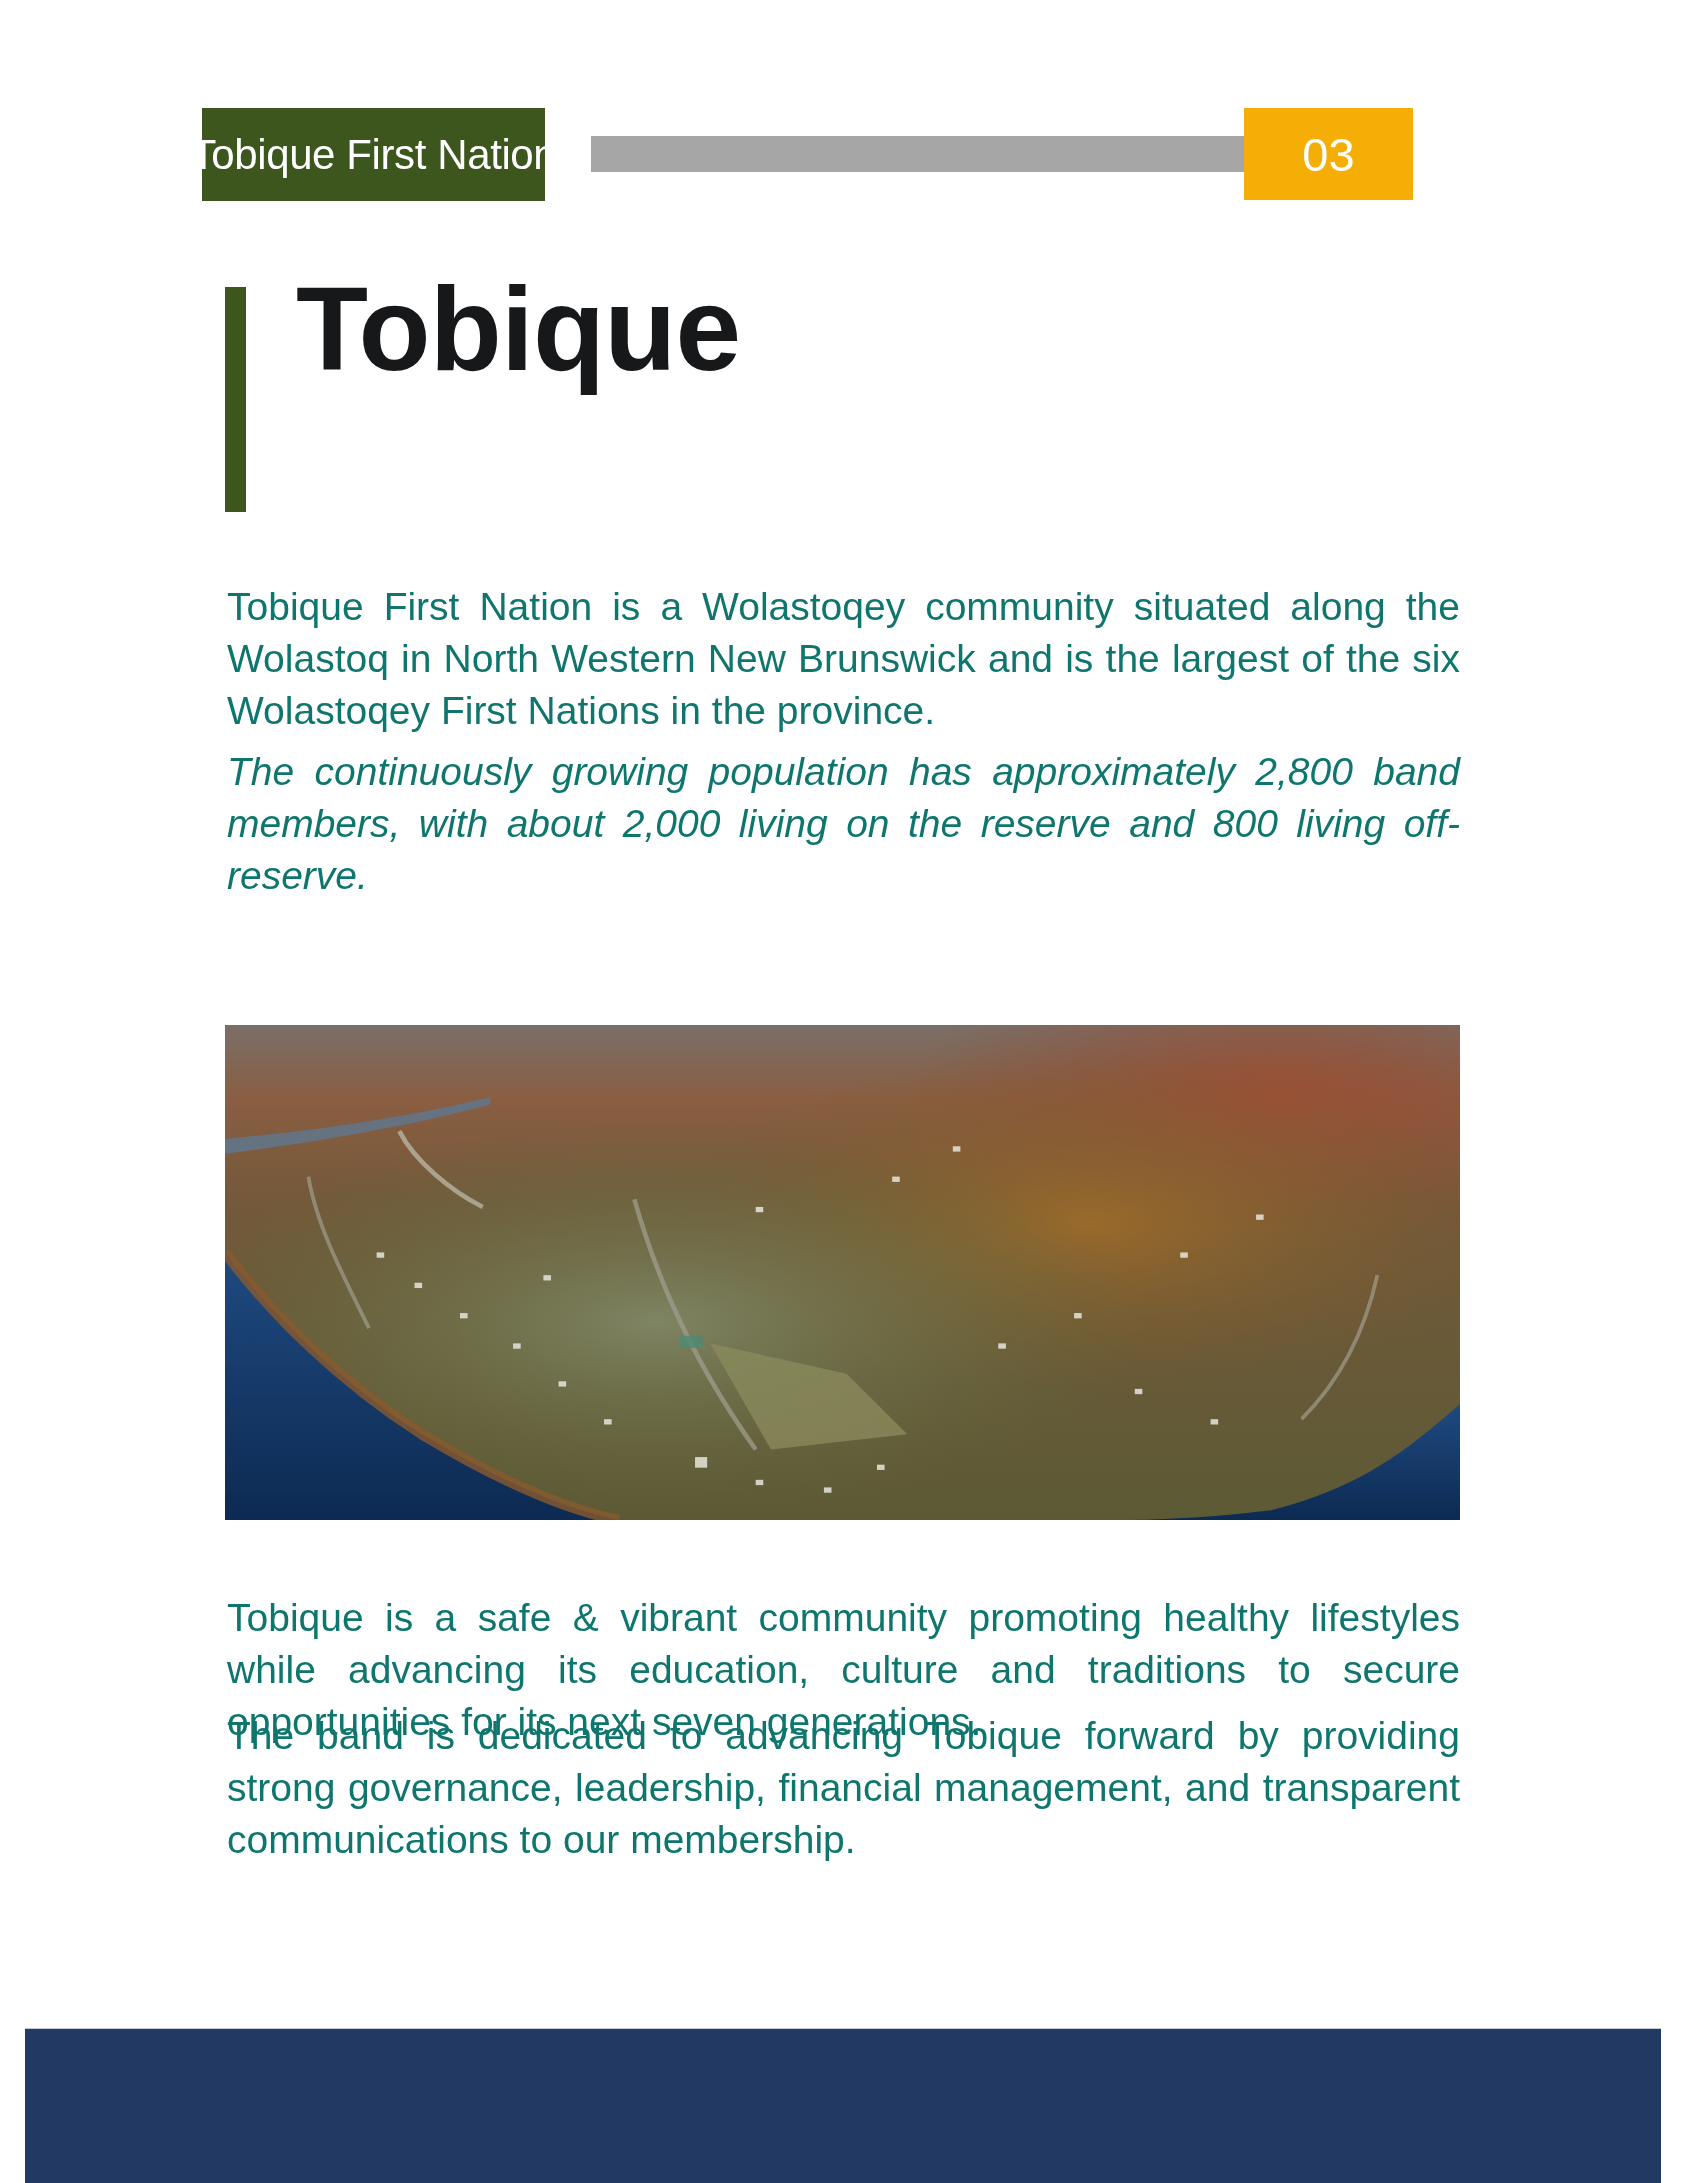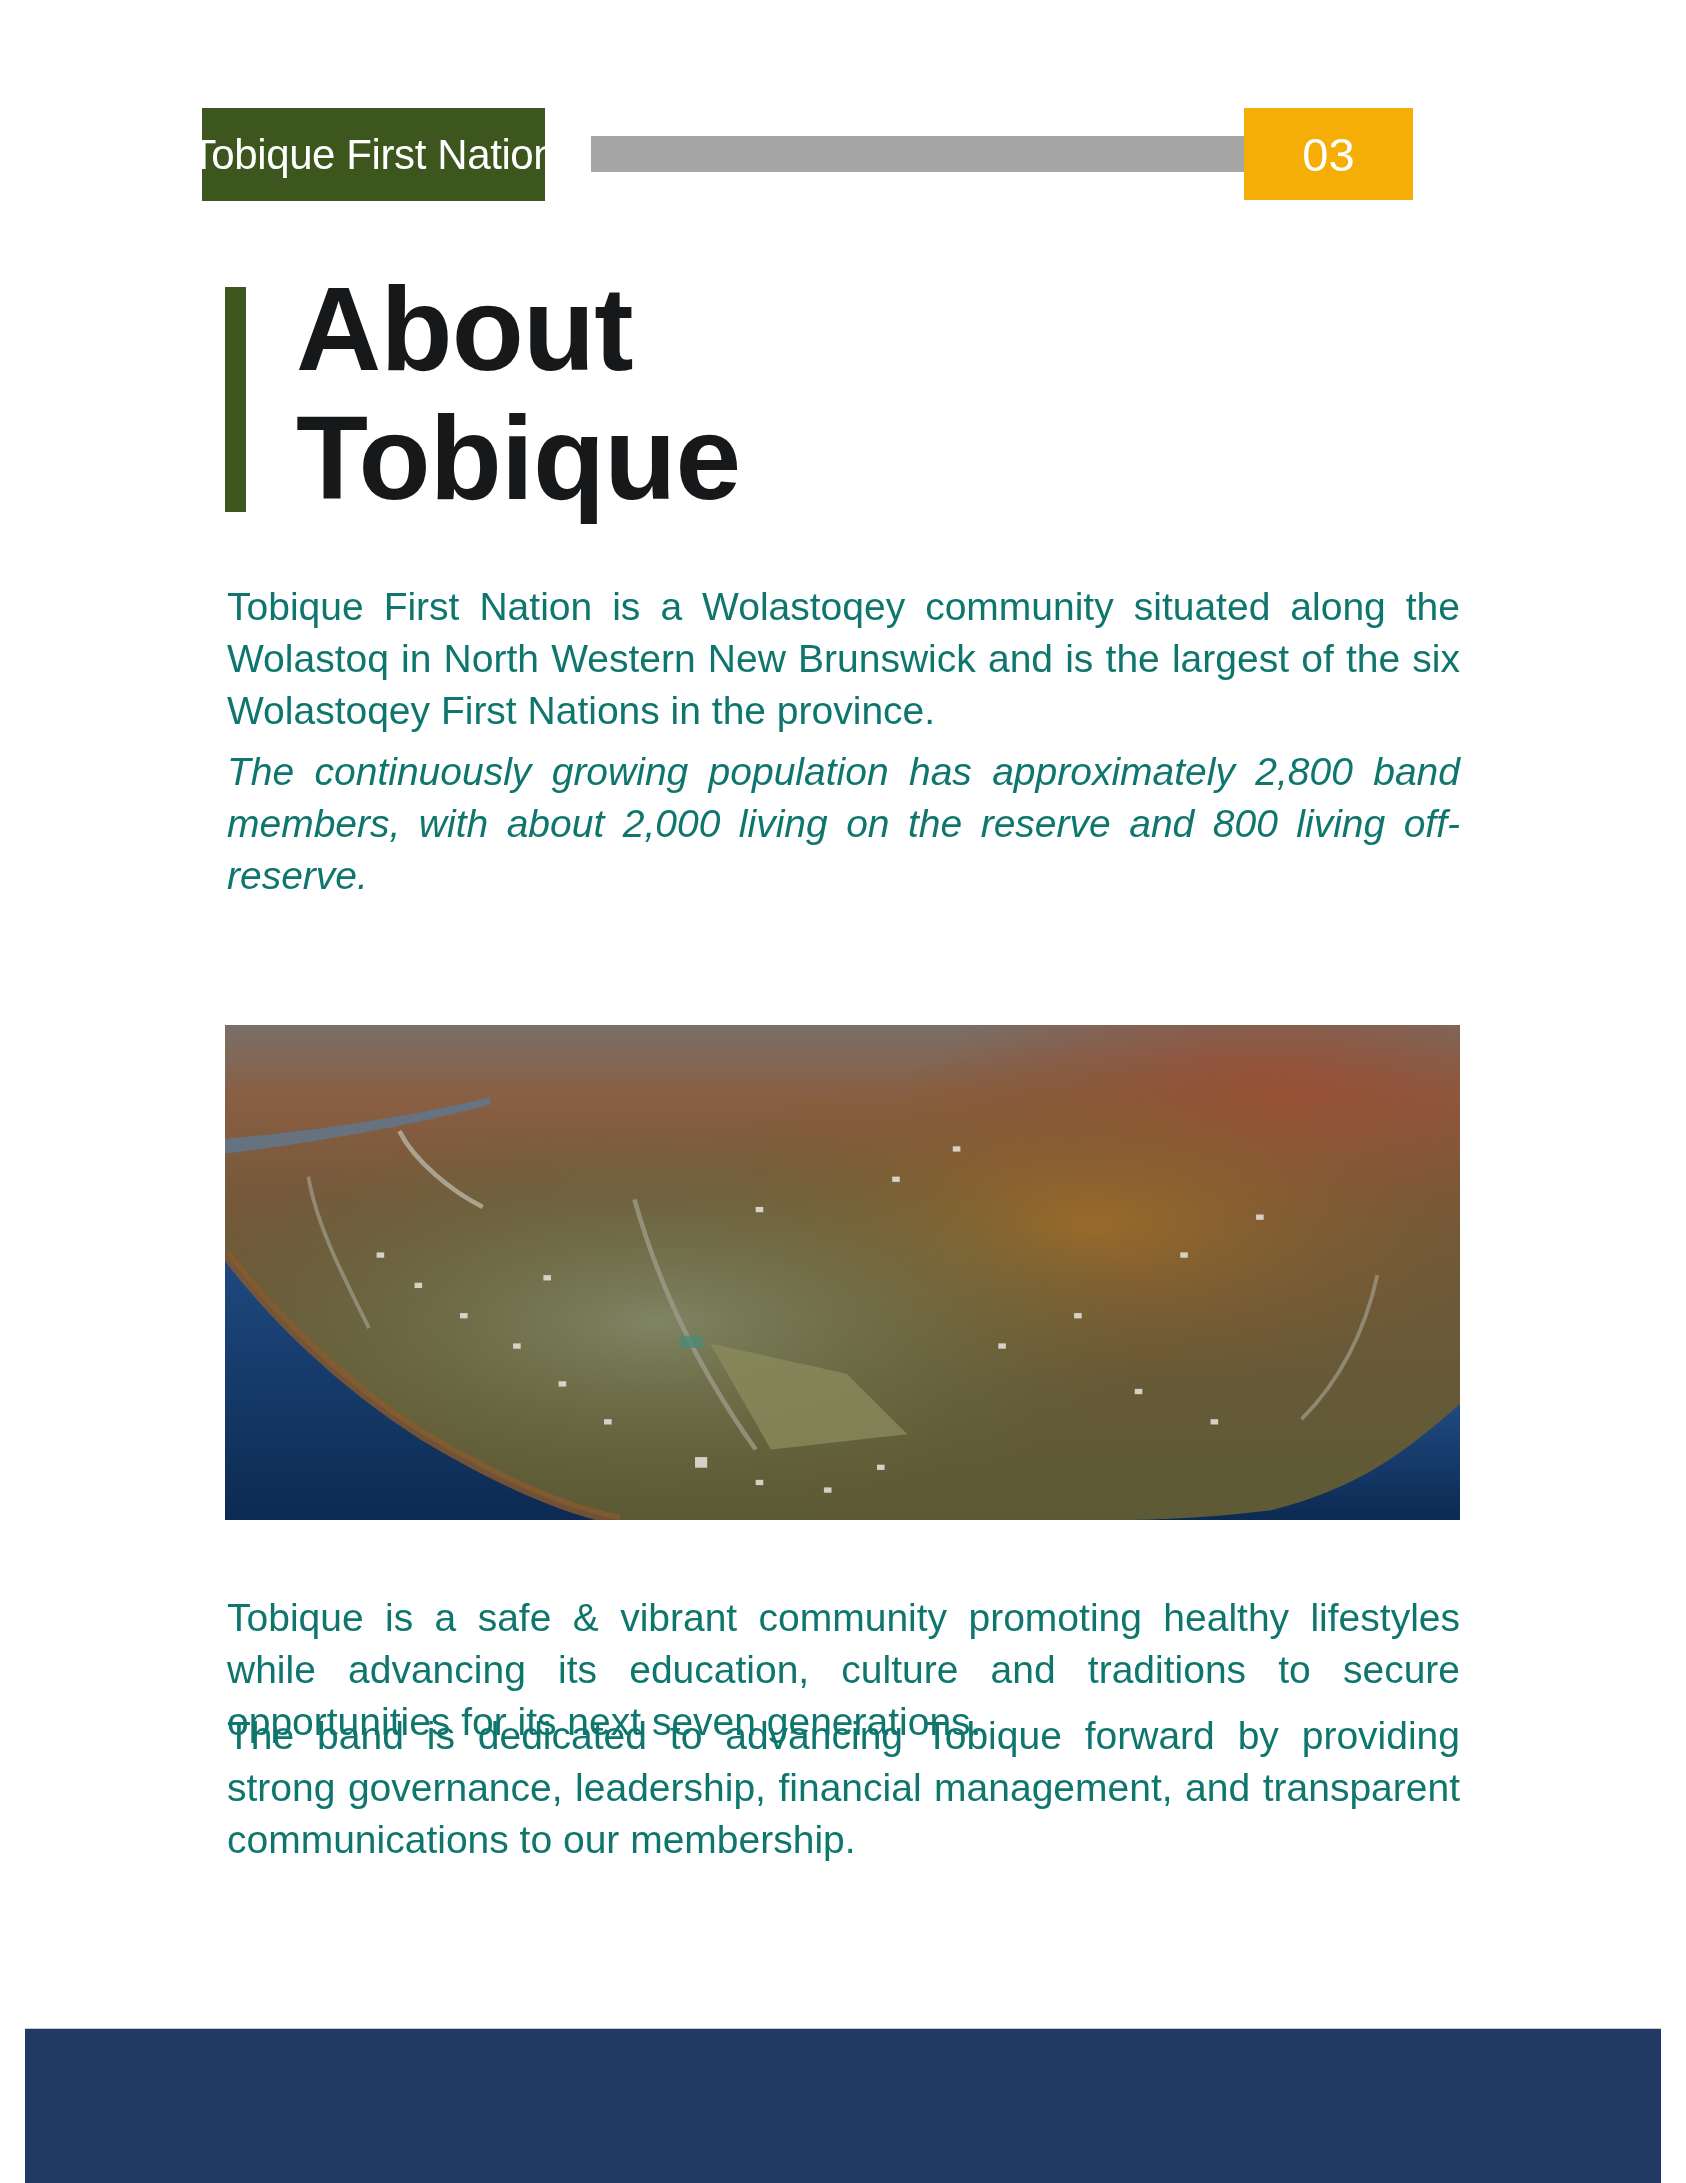--- a/index.html
+++ b/index.html
@@ -70,21 +70,20 @@
 <div class="abs hdr-green">
   <span>Tobique First Nation</span>
 </div>
 <div class="abs hdr-line"></div>
 <div class="abs hdr-yellow">
   <span>03</span>
 </div>
 
 <div class="abs title-bar"></div>
 <div class="abs title">
-  <div>About</div>
   <div>Tobique</div>
 </div>
 
 <p class="abs para p1" style="margin:0">Tobique First Nation is a Wolastoqey community situated along the Wolastoq in North Western New Brunswick and is the largest of the six Wolastoqey First Nations in the province.</p>
 <p class="abs para p2" style="margin:0">The continuously growing population has approximately 2,800 band members, with about 2,000 living on the reserve and 800 living off-reserve.</p>
 
 <div class="abs photo">
   <svg viewBox="0 0 1629 653" preserveAspectRatio="none">
     <defs>
       <linearGradient id="sky" x1="0" y1="0" x2="0" y2="1">

